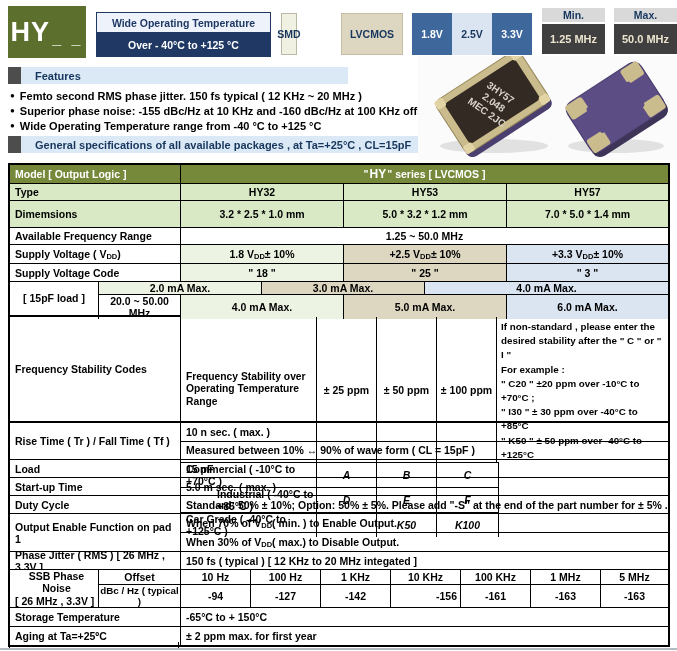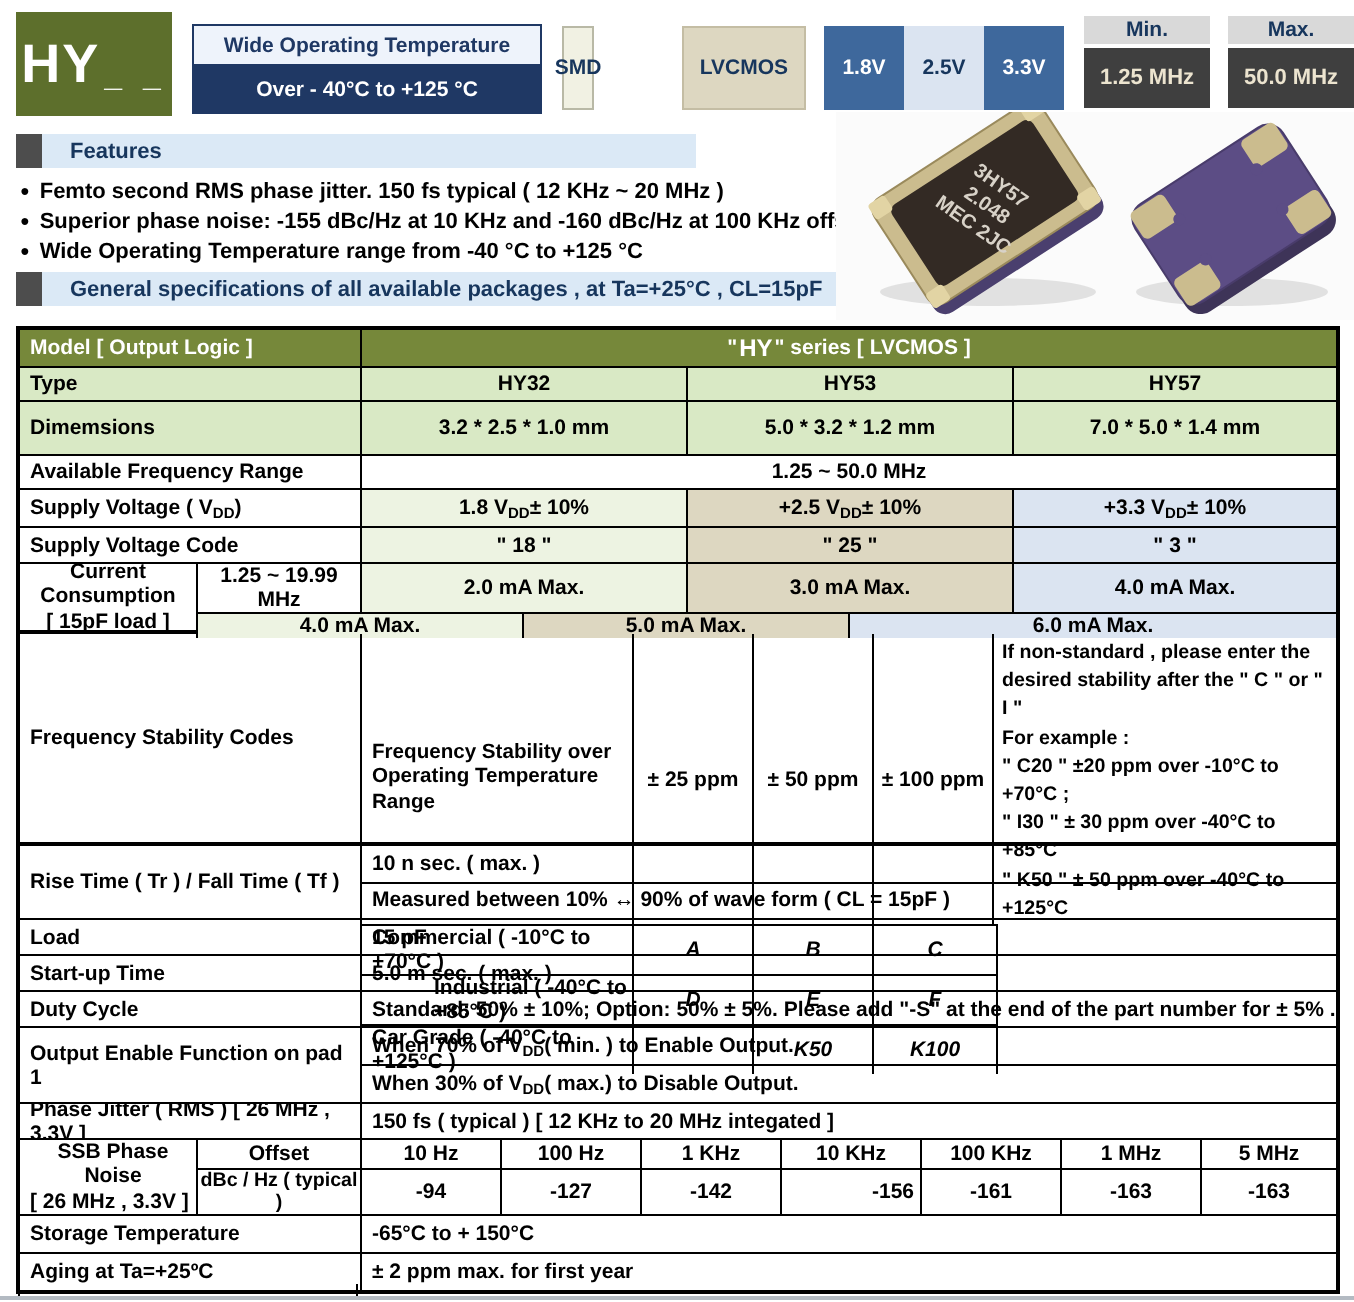--- a/index.html
+++ b/index.html
@@ -224,31 +224,30 @@
 
     <div class="tr" style="height:18px;">
       <div class="td lbl w-label">Supply Voltage Code</div>
       <div class="td ctr w-col bl pgreen">" 18 "</div>
       <div class="td ctr w-col bl tan">" 25 "</div>
       <div class="td ctr grow bl pblue">" 3 "</div>
     </div>
 
     <div class="tr" style="height:34px;">
       <div class="td ctr two-line w-l1">
-        <span>Current Consumption</span>
         <span>[ 15pF load ]</span>
       </div>
       <div class="vblock">
         <div class="vrow first">
-          <div class="td ctr w-l2 bl">1.25 ~ 19.99 MHz</div>
           <div class="td ctr w-col bl pgreen">2.0 mA Max.</div>
           <div class="td ctr w-col bl tan">3.0 mA Max.</div>
           <div class="td ctr grow bl pblue">4.0 mA Max.</div>
         </div>
         <div class="vrow">
+          <div class="td ctr w-l2 bl">20.0 ~ 50.00 MHz</div>
           <div class="td ctr w-col bl pgreen">4.0 mA Max.</div>
           <div class="td ctr w-col bl tan">5.0 mA Max.</div>
           <div class="td ctr grow bl pblue">6.0 mA Max.</div>
         </div>
       </div>
     </div>
 
     <div class="tr thick" style="height:106px;">
       <div class="td lbl w-label">Frequency Stability  Codes</div>
       <div class="vblock">

